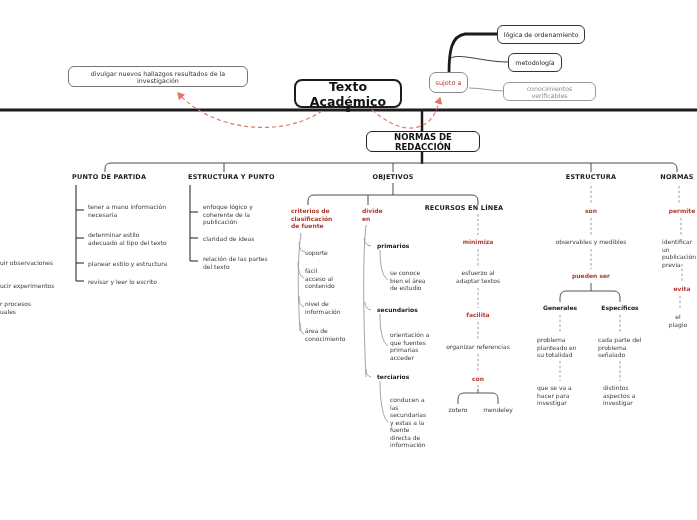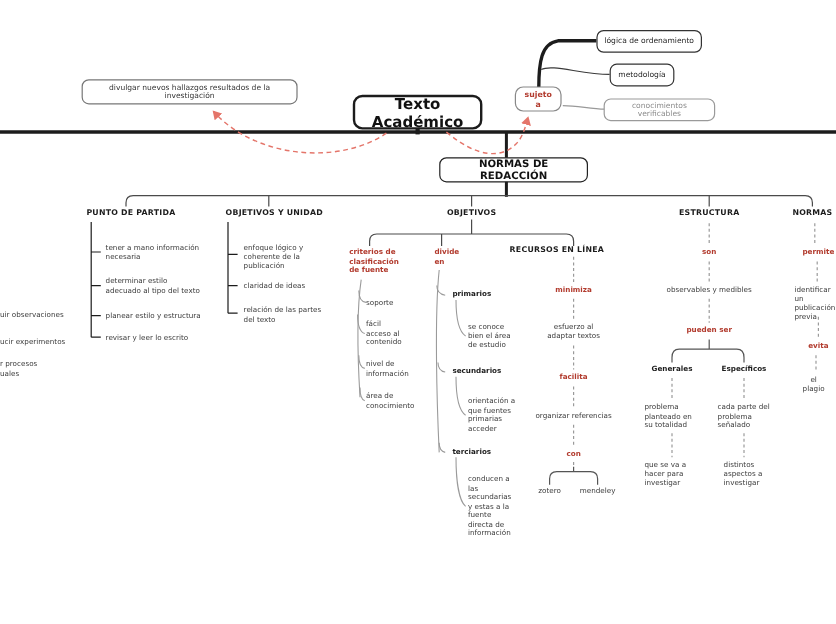--- a/index.html
+++ b/index.html
@@ -13,21 +13,21 @@
   .bold{font-weight:bold;color:#1c1c1c;}
   .red{color:#b23b2e;font-weight:bold;}
   .sec{font-weight:bold;color:#1c1c1c;font-size:6.5px;letter-spacing:.2px;}
   .box{position:absolute;border:1.2px solid #777;border-radius:6px;background:#fff;
        display:flex;align-items:center;justify-content:center;text-align:center;
        font-size:6.3px;color:#333;box-sizing:border-box;padding:1px 4px;}
   .box.dark{border-color:#333;border-width:1.3px;color:#222;}
   .box.gray{border-color:#9a9a9a;color:#8a8a8a;}
   .box.main{border:2.5px solid #1c1c1c;border-radius:8px;font-size:12.5px;font-weight:bold;color:#111;}
   .box.root{border:1.6px solid #222;border-radius:6px;font-size:8.5px;font-weight:bold;color:#111;}
-  .box.sujeto{border:1.5px solid #888;border-radius:7px;color:#b23b2e;font-size:6.5px;font-weight:bold;align-items:flex-end;}
+  .box.sujeto{border:1.5px solid #888;border-radius:7px;color:#b23b2e;font-size:6.5px;font-weight:normal;}
 </style>
 </head>
 <body>
 
 <div id="canvas">
 
   <svg class="wires" width="697" height="520" viewBox="0 0 697 520">
     <defs>
       <marker id="arrowR" markerWidth="7" markerHeight="7" refX="5" refY="3.5" orient="auto">
         <path d="M0,0 L6,3.5 L0,7 Z" fill="#e4756a"></path>
@@ -115,38 +115,38 @@
   <div class="box dark" style="left:497px;top:25px;width:88px;height:19px">
     <span>lógica de ordenamiento</span>
   </div>
   <div class="box dark" style="left:508px;top:53px;width:54px;height:19px">
     <span>metodología</span>
   </div>
   <div class="box gray" style="left:503px;top:82px;width:93px;height:19px">
     <span>conocimientos verificables</span>
   </div>
 
-  <div class="box root" style="left:366px;top:131px;width:124px;height:21px">
+  <div class="box root" style="left:366px;top:131px;width:114px;height:21px">
     <span>NORMAS DE REDACCIÓN</span>
   </div>
 
   <div class="node" style="left:0px;top:259px">uir observaciones</div>
   <div class="node" style="left:0px;top:282px">ucir experimentos</div>
   <div class="node" style="left:0px;top:300px">r procesos
 uales</div>
 
   <div class="node sec" style="left:72px;top:174px">PUNTO DE PARTIDA</div>
   <div class="node" style="left:88px;top:203px">tener a mano información
 necesaria</div>
   <div class="node" style="left:88px;top:231px">determinar estilo
 adecuado al tipo del texto</div>
   <div class="node" style="left:88px;top:259.5px">planear estilo y estructura</div>
   <div class="node" style="left:88px;top:277.5px">revisar y leer lo escrito</div>
 
-  <div class="node sec" style="left:188px;top:174px">OBJETIVOS Y UNIDAD</div>
+  <div class="node sec" style="left:188px;top:174px">ESTRUCTURA Y PUNTO</div>
   <div class="node" style="left:203px;top:203px">enfoque lógico y
 coherente de la
 publicación</div>
   <div class="node" style="left:203px;top:234.5px">claridad de ideas</div>
   <div class="node" style="left:203px;top:255px">relación de las partes
 del texto</div>
 
   <div class="node sec ctr" style="left:393px;top:174px">OBJETIVOS</div>
 
   <div class="node red" style="left:291px;top:207px">criterios de

